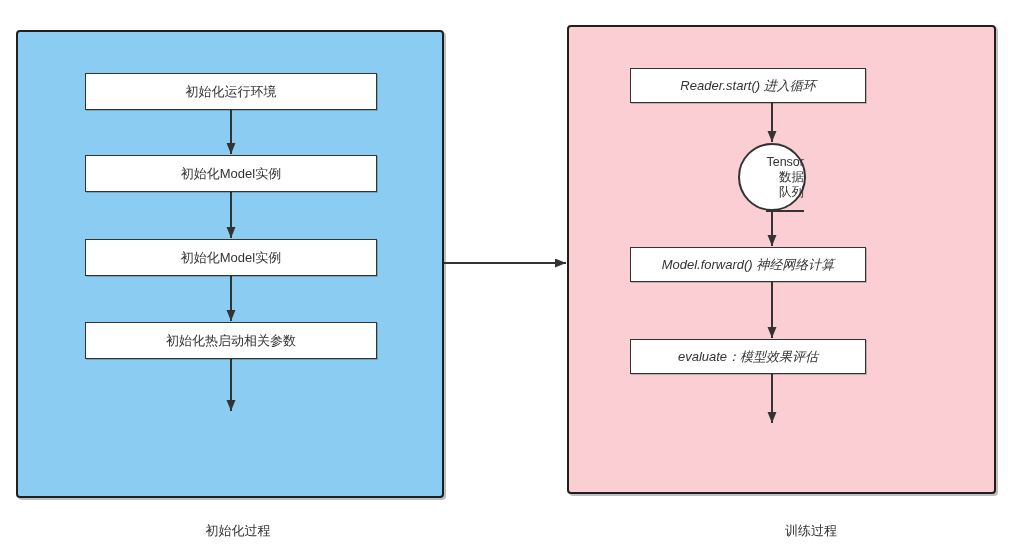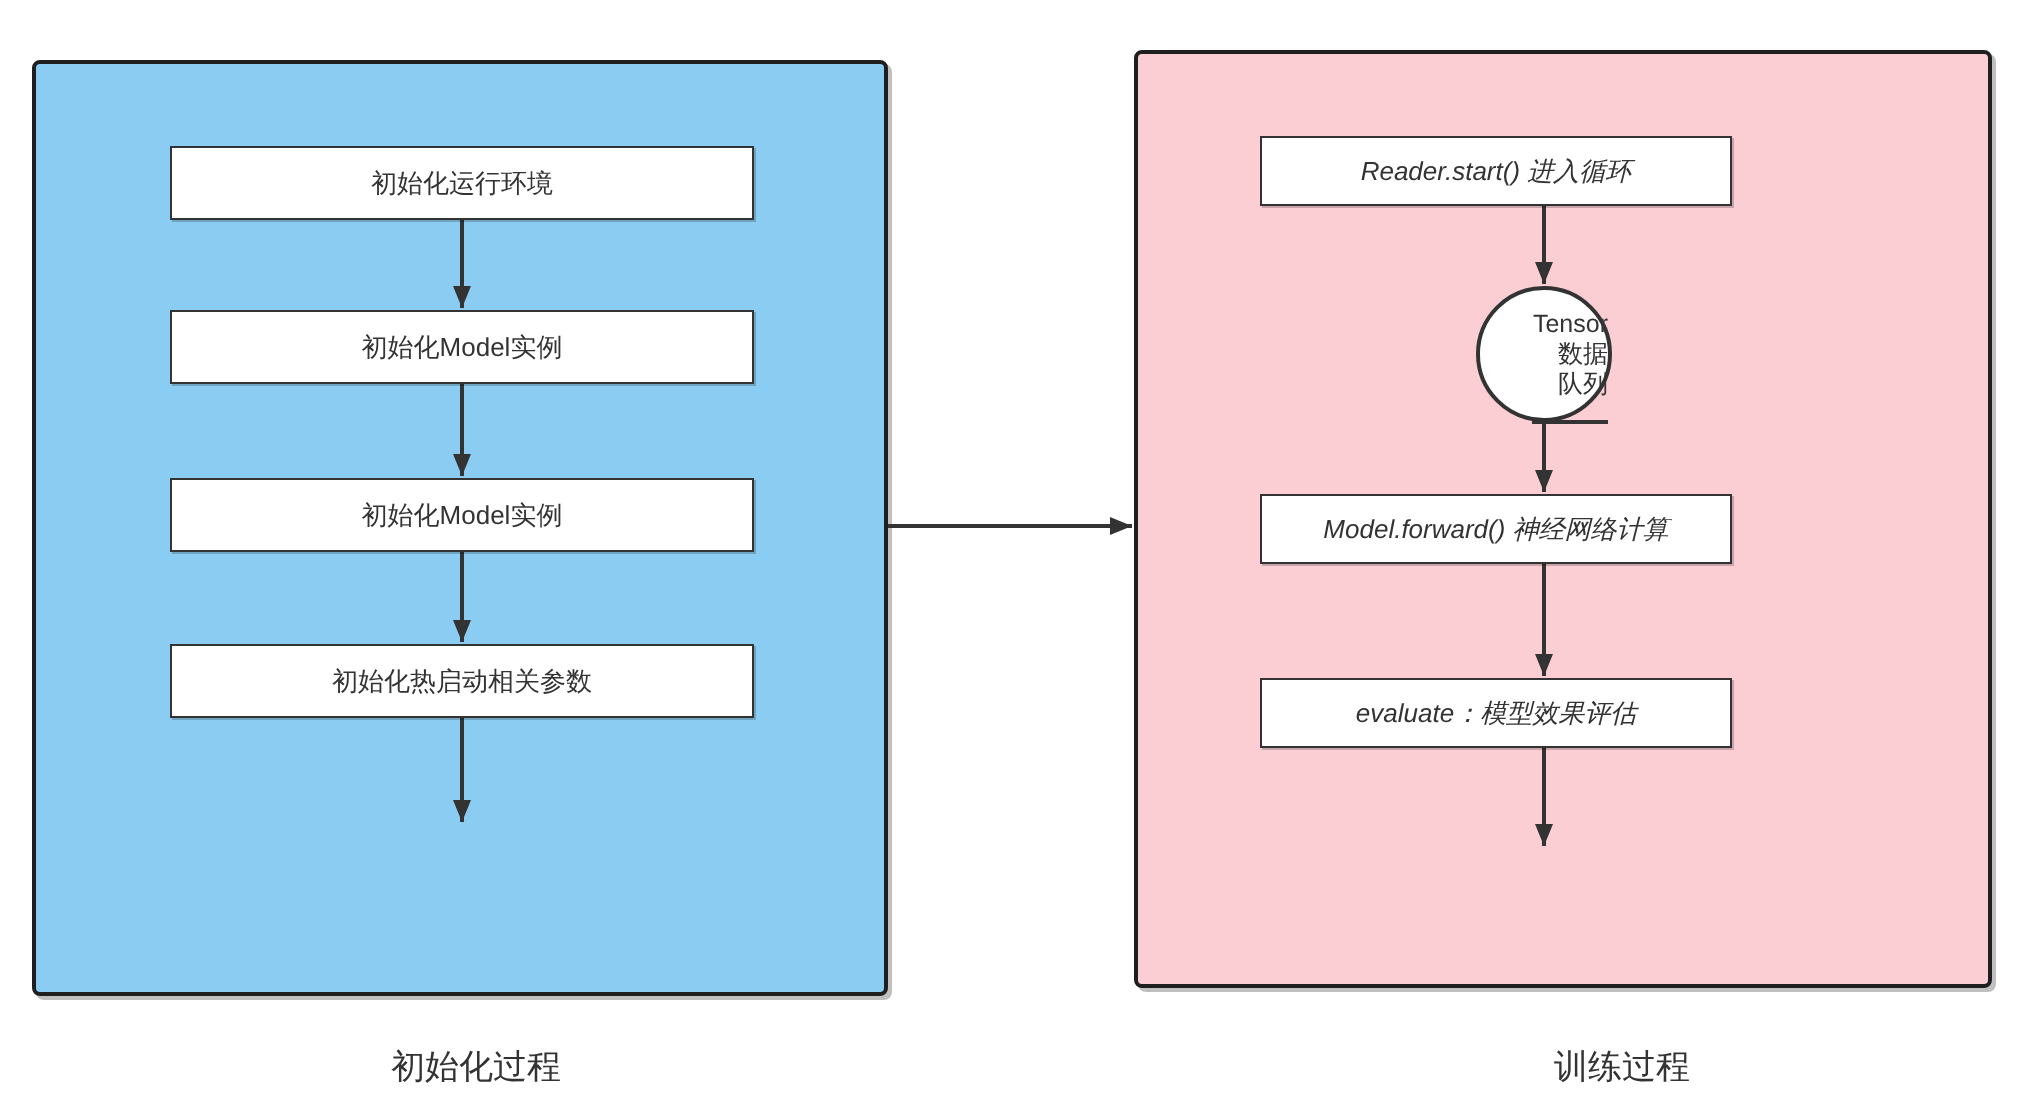--- a/index.html
+++ b/index.html
@@ -66,21 +66,21 @@
     font-size: 12.5px;
     line-height: 15px;
     box-shadow: none;
     align-items: flex-end;
   }
   .caption {
     position: absolute;
     width: 200px;
     top: 522px;
     text-align: center;
-    font-size: 17px;
+    font-size: 13px;
     color: #333333;
     z-index: 3;
   }
   .caption.init { left: 138px; }
   .caption.train { left: 711px; }
 </style>
 </head>
 <body>
 
 <div class="canvas">

